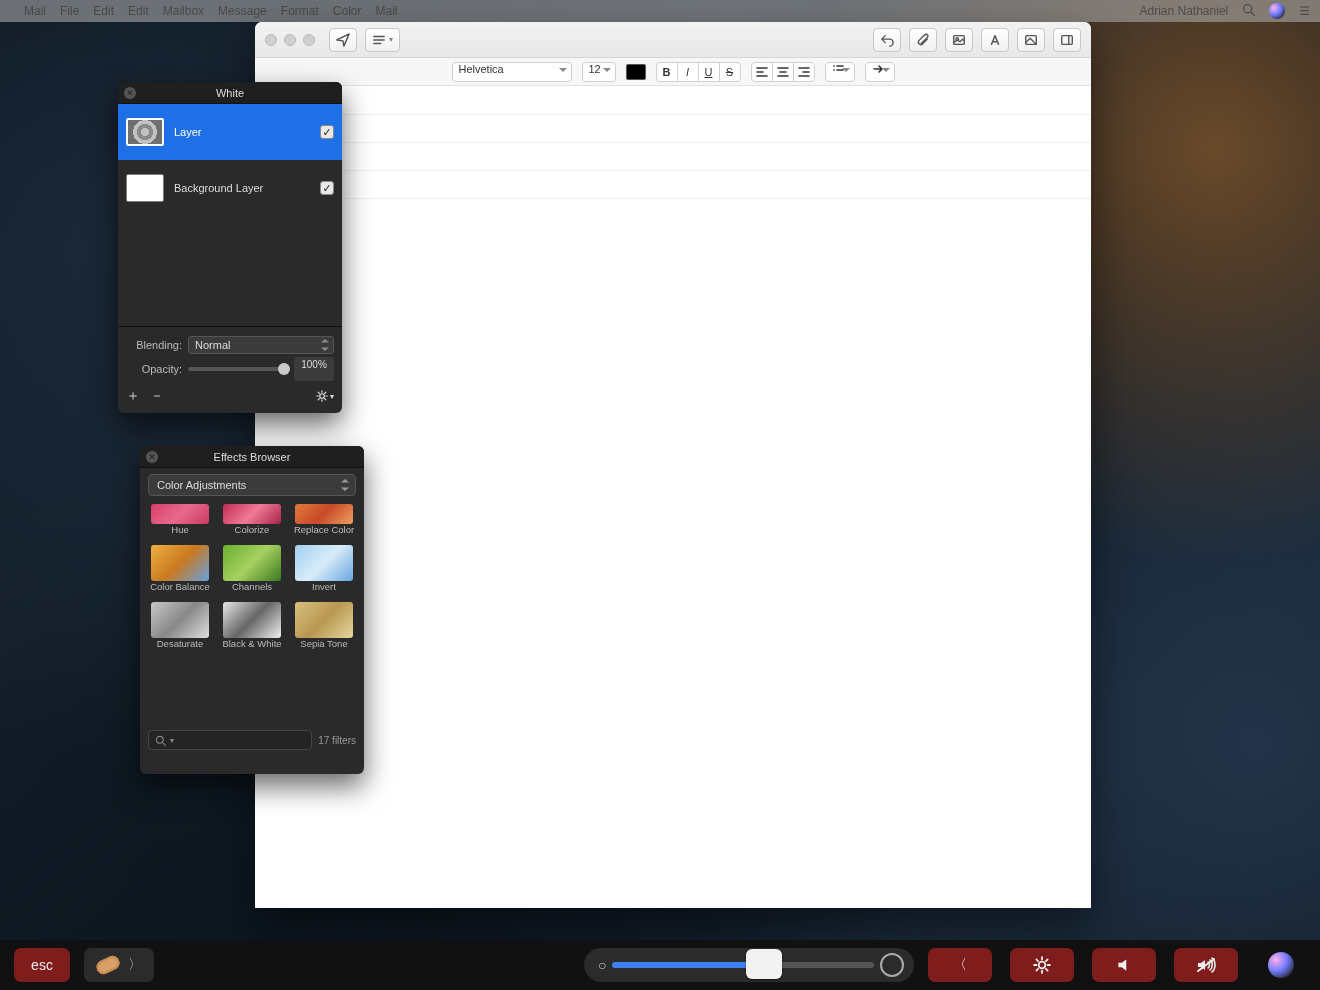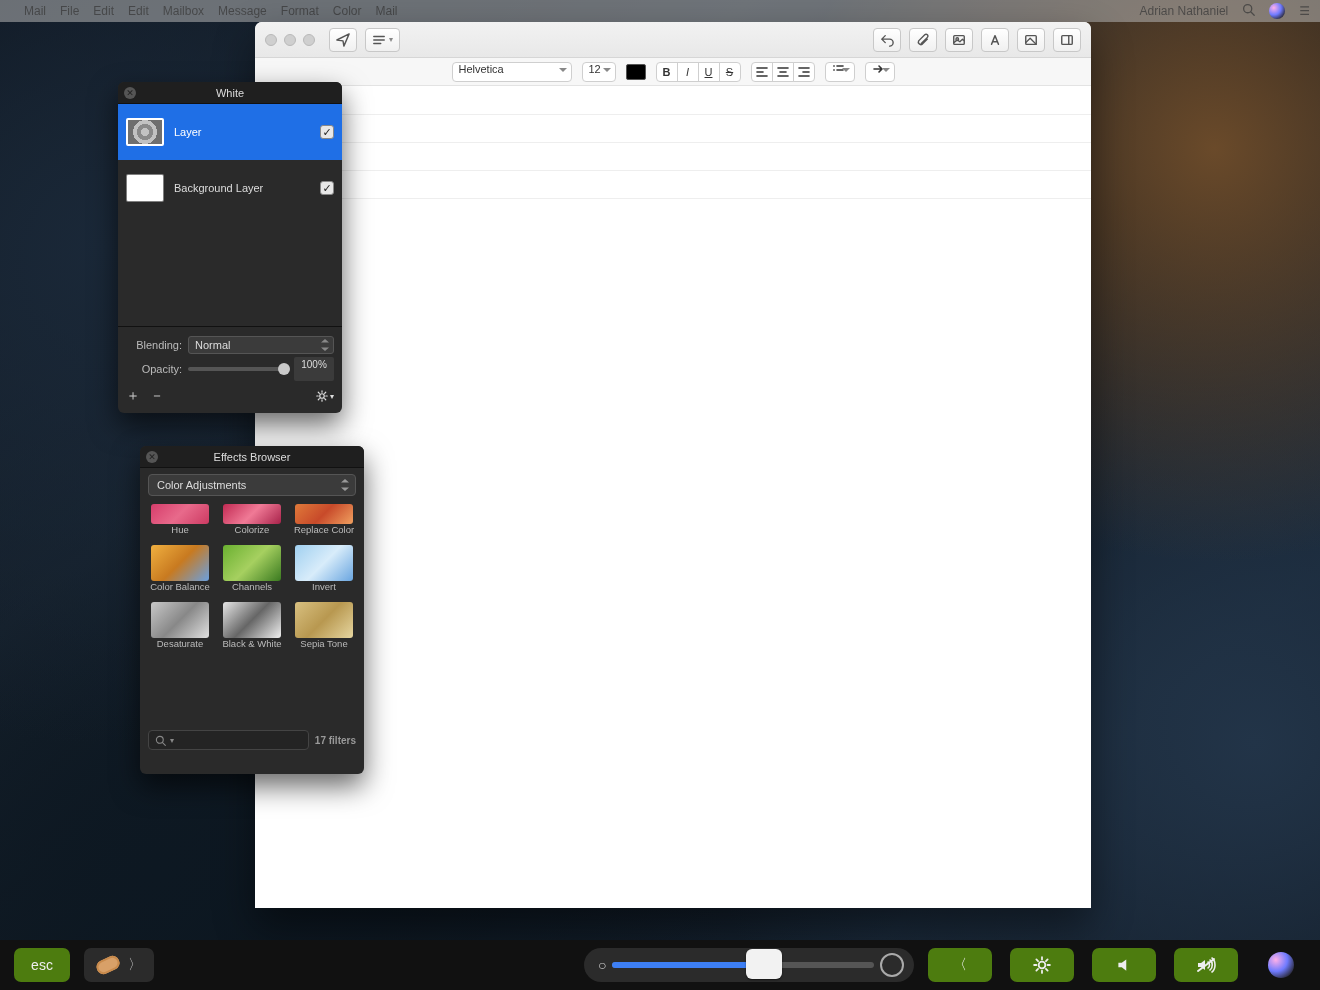--- a/index.html
+++ b/index.html
@@ -171,29 +171,29 @@
 .fx-channels { background: linear-gradient(135deg,#6ab030,#a6d060,#3a7a20); }
 .fx-invert { background: linear-gradient(135deg,#a0d0f0,#d8ecfa,#6aa6e0); }
 .fx-desat { background: linear-gradient(135deg,#c8c8c8,#888,#e0e0e0); }
 .fx-bw { background: linear-gradient(135deg,#e6e6e6,#666,#f0f0f0); }
 .fx-sepia { background: linear-gradient(135deg,#d8c080,#b89850,#e6d6a0); }
 .fx-search-row { display: flex; align-items: center; gap: 6px; margin-top: 8px; }
 .fx-search {
   flex: 1; height: 20px; background: #242424; border: 1px solid #444; border-radius: 4px;
   display: flex; align-items: center; padding: 0 6px; color: #888; gap: 4px;
 }
-.fx-count { font-size: 10px; color: #999; white-space: nowrap; font-weight: bold; }
+.fx-count { font-size: 10px; color: #999; white-space: nowrap; }
 
 
 .touchbar {
   position: absolute; left: 0; right: 0; bottom: 0; height: 50px;
   background: #111; display: flex; align-items: center; padding: 0 14px; gap: 14px;
 }
 .tb-key {
-  height: 34px; border-radius: 7px; background: #4d7c0f; color: #eee;
+  height: 34px; border-radius: 7px; background: #7f1d1d; color: #eee;
   display: flex; align-items: center; justify-content: center; font-size: 14px;
   padding: 0 12px;
 }
 .tb-esc { width: 56px; }
 .tb-bandage {
   width: 70px; background: #2b2b2b; position: relative; gap: 8px;
 }
 .bandage-ico {
   width: 24px; height: 14px; border-radius: 7px;
   background: #d8a068; transform: rotate(-25deg);

